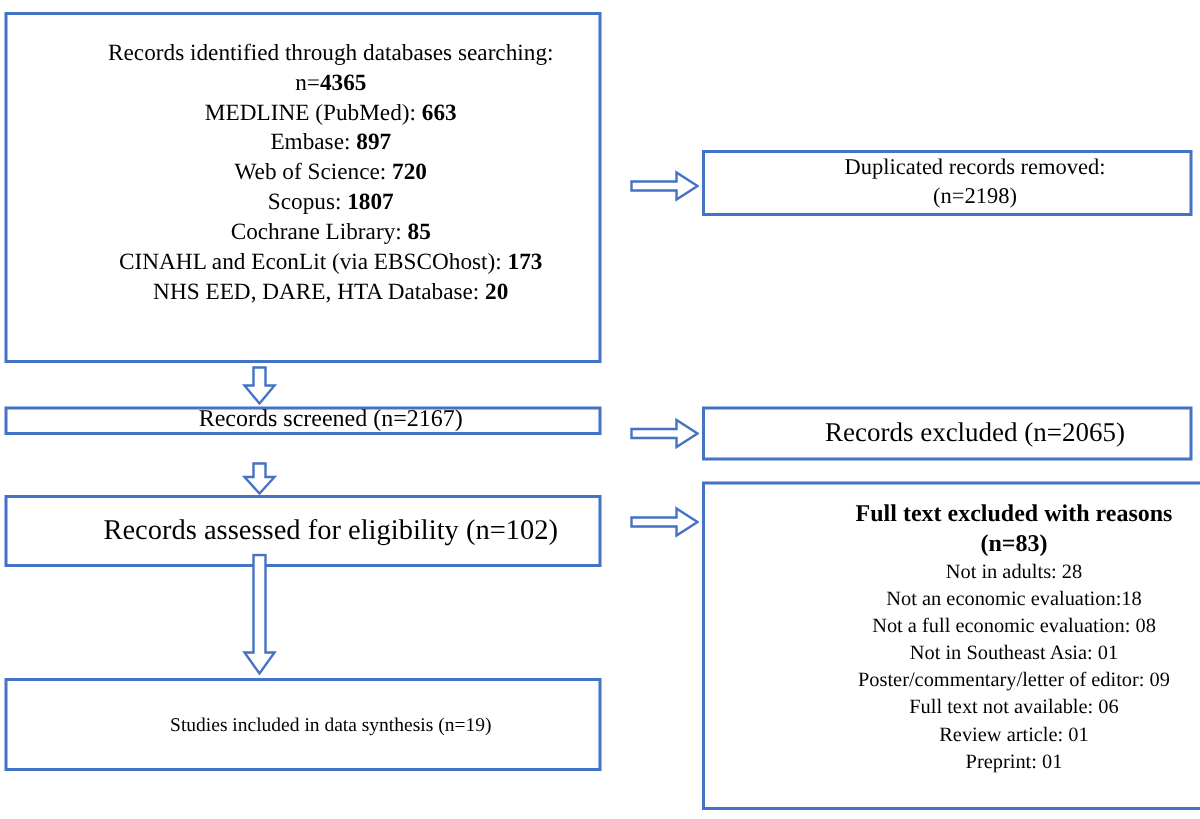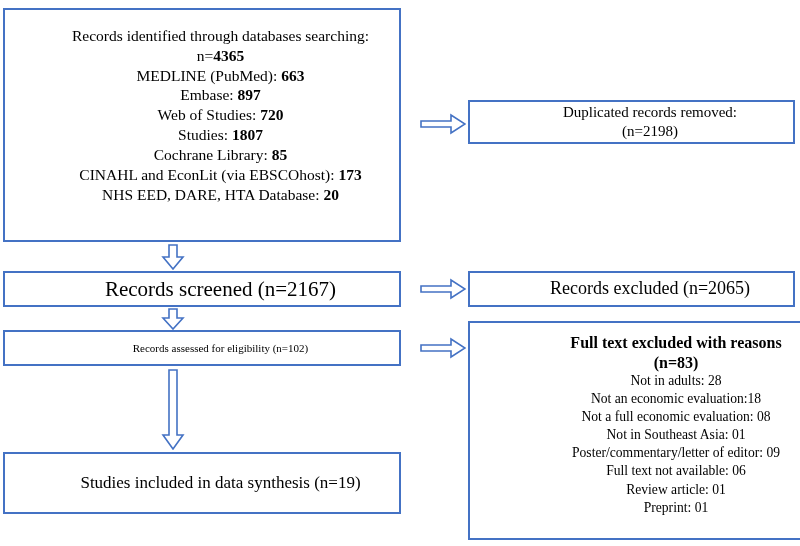--- a/index.html
+++ b/index.html
@@ -49,34 +49,34 @@
   #box-identification .line { font-size: 15.5px; }
 
   
   #box-duplicates {
     left: 468px; top: 100px; width: 327px; height: 44px;
     font-size: 15px;
   }
 
   
   #box-screened {
-    left: 3px; top: 271px; width: 398px; height: 36px;
-    font-size: 21px;
+    left: 3px; top: 271px; width: 398px; height: 19px;
+    font-size: 16px;
   }
 
   
   #box-excluded {
     left: 468px; top: 271px; width: 327px; height: 36px;
     font-size: 18px;
   }
 
   
   #box-eligibility {
-    left: 3px; top: 330px; width: 398px; height: 36px;
-    font-size: 11px;
+    left: 3px; top: 330px; width: 398px; height: 48px;
+    font-size: 19px;
   }
 
   
   #box-fulltext-excluded {
     left: 468px; top: 321px; width: 379px; height: 219px;
     justify-content: flex-start;
     padding-top: 10px;
     font-size: 13.6px;
   }
   #box-fulltext-excluded .hdr {
@@ -85,21 +85,21 @@
     line-height: 1.22;
   }
   #box-fulltext-excluded .reason {
     font-size: 13.6px;
     line-height: 1.33;
   }
 
   
   #box-included {
     left: 3px; top: 452px; width: 398px; height: 62px;
-    font-size: 17px;
+    font-size: 13px;
   }
 
   
   .arrow {
     position: absolute;
     overflow: visible;
   }
   .arrow svg { display: block; }
   .arrow-shape {
     fill: #ffffff;
@@ -123,23 +123,23 @@
 
   <div class="box" id="box-identification">
     <span class="line">Records identified through databases searching:</span>
 
     <span class="line"><span>n=</span><b>4365</b></span>
 
     <span class="line"><span>MEDLINE (PubMed): </span><b>663</b></span>
 
     <span class="line"><span>Embase: </span><b>897</b></span>
 
-    <span class="line"><span>Web of Studies: </span><b>720</b></span>
-
-    <span class="line"><span>Studies: </span><b>1807</b></span>
+    <span class="line"><span>Web of Science: </span><b>720</b></span>
+
+    <span class="line"><span>Scopus: </span><b>1807</b></span>
 
     <span class="line"><span>Cochrane Library: </span><b>85</b></span>
 
     <span class="line"><span>CINAHL and EconLit (via EBSCOhost): </span><b>173</b></span>
 
     <span class="line"><span>NHS EED, DARE, HTA Database: </span><b>20</b></span>
   </div>
 
   <div class="arrow" id="arrow-to-duplicates">
     <svg width="46" height="22" viewBox="0 0 46 22">

